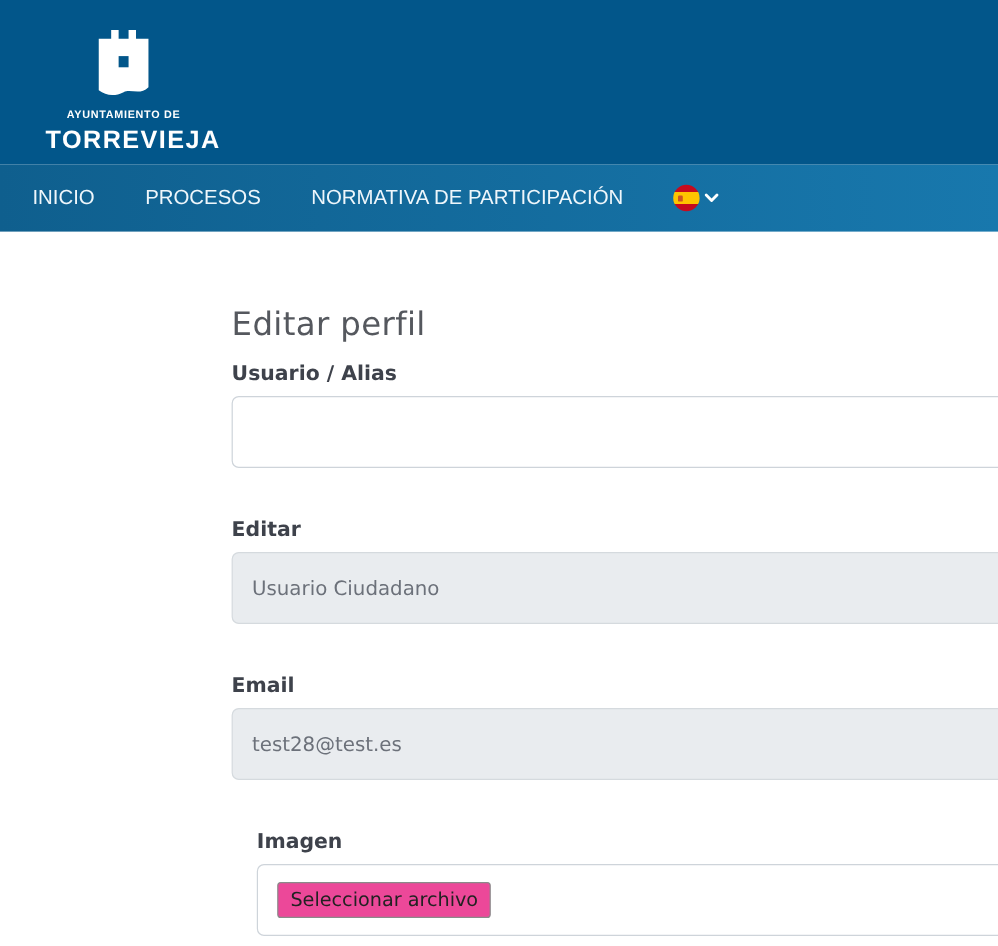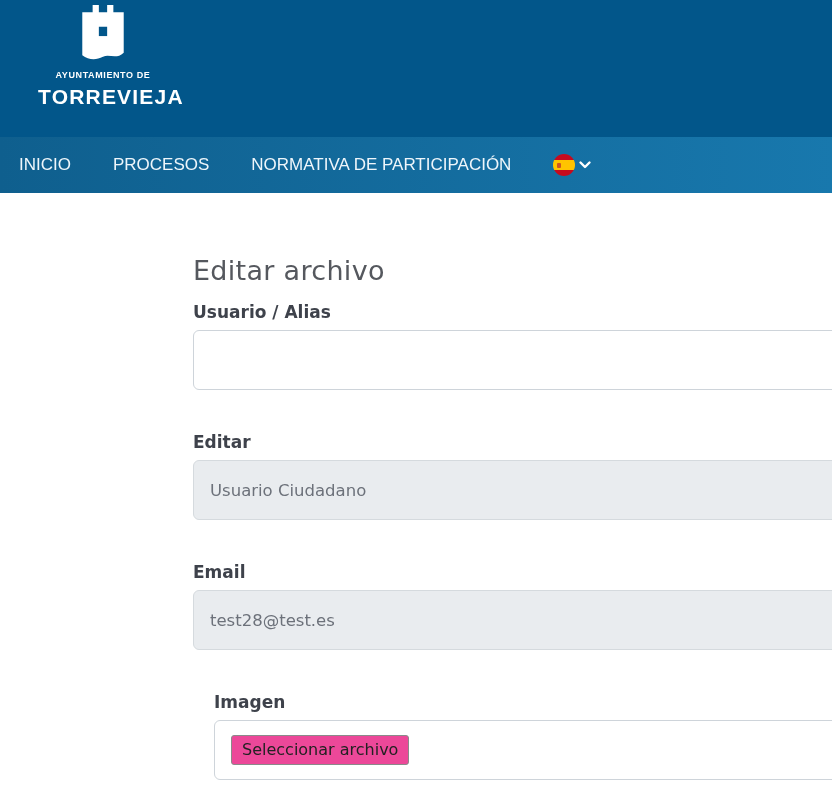--- a/index.html
+++ b/index.html
@@ -8,21 +8,21 @@
 
   
   .site-header {
     height: 137px;
     background: #02568a;
     position: relative;
   }
   .logo {
     position: absolute;
     left: 38px;
-    top: 5px;
+    top: 25px;
     width: 130px;
     text-align: center;
     color: #fff;
     cursor: pointer;
   }
   .logo .castle { display: block; margin: 0 auto; }
   .logo-org {
     font-family: "Liberation Sans", sans-serif;
     font-size: 9px;
     font-weight: 700;
@@ -38,21 +38,21 @@
     margin-top: 5px;
     white-space: nowrap;
   }
 
   
   .main-nav {
     height: 56px;
     background: linear-gradient(90deg, #0f5f8e 0%, #1878ad 100%);
     display: flex;
     align-items: center;
-    padding-left: 19px;
+    padding-left: 27px;
   }
   .nav-item {
     font-family: "Liberation Sans", sans-serif;
     font-size: 17px;
     color: #eef6fb;
     text-decoration: none;
     margin-right: 42px;
     white-space: nowrap;
     cursor: pointer;
   }
@@ -168,21 +168,21 @@
   <a class="nav-item">NORMATIVA DE PARTICIPACIÓN</a>
   <div class="lang">
     <span class="flag"></span>
     <svg width="14" height="10" viewBox="0 0 14 10" aria-hidden="true">
       <polyline points="2.5,2.5 7,7 11.5,2.5" fill="none" stroke="#ffffff" stroke-width="2.4" stroke-linecap="round" stroke-linejoin="round"></polyline>
     </svg>
   </div>
 </nav>
 
 <main>
-  <h1 class="page-title">Editar archivo</h1>
+  <h1 class="page-title">Editar perfil</h1>
 
   <form>
 
     <div class="form-group">
       <label class="field-label">Usuario / Alias</label>
       <input class="form-control" type="text" value="" style="">
     </div>
 
     <div class="form-group">
       <label class="field-label">Editar</label>

